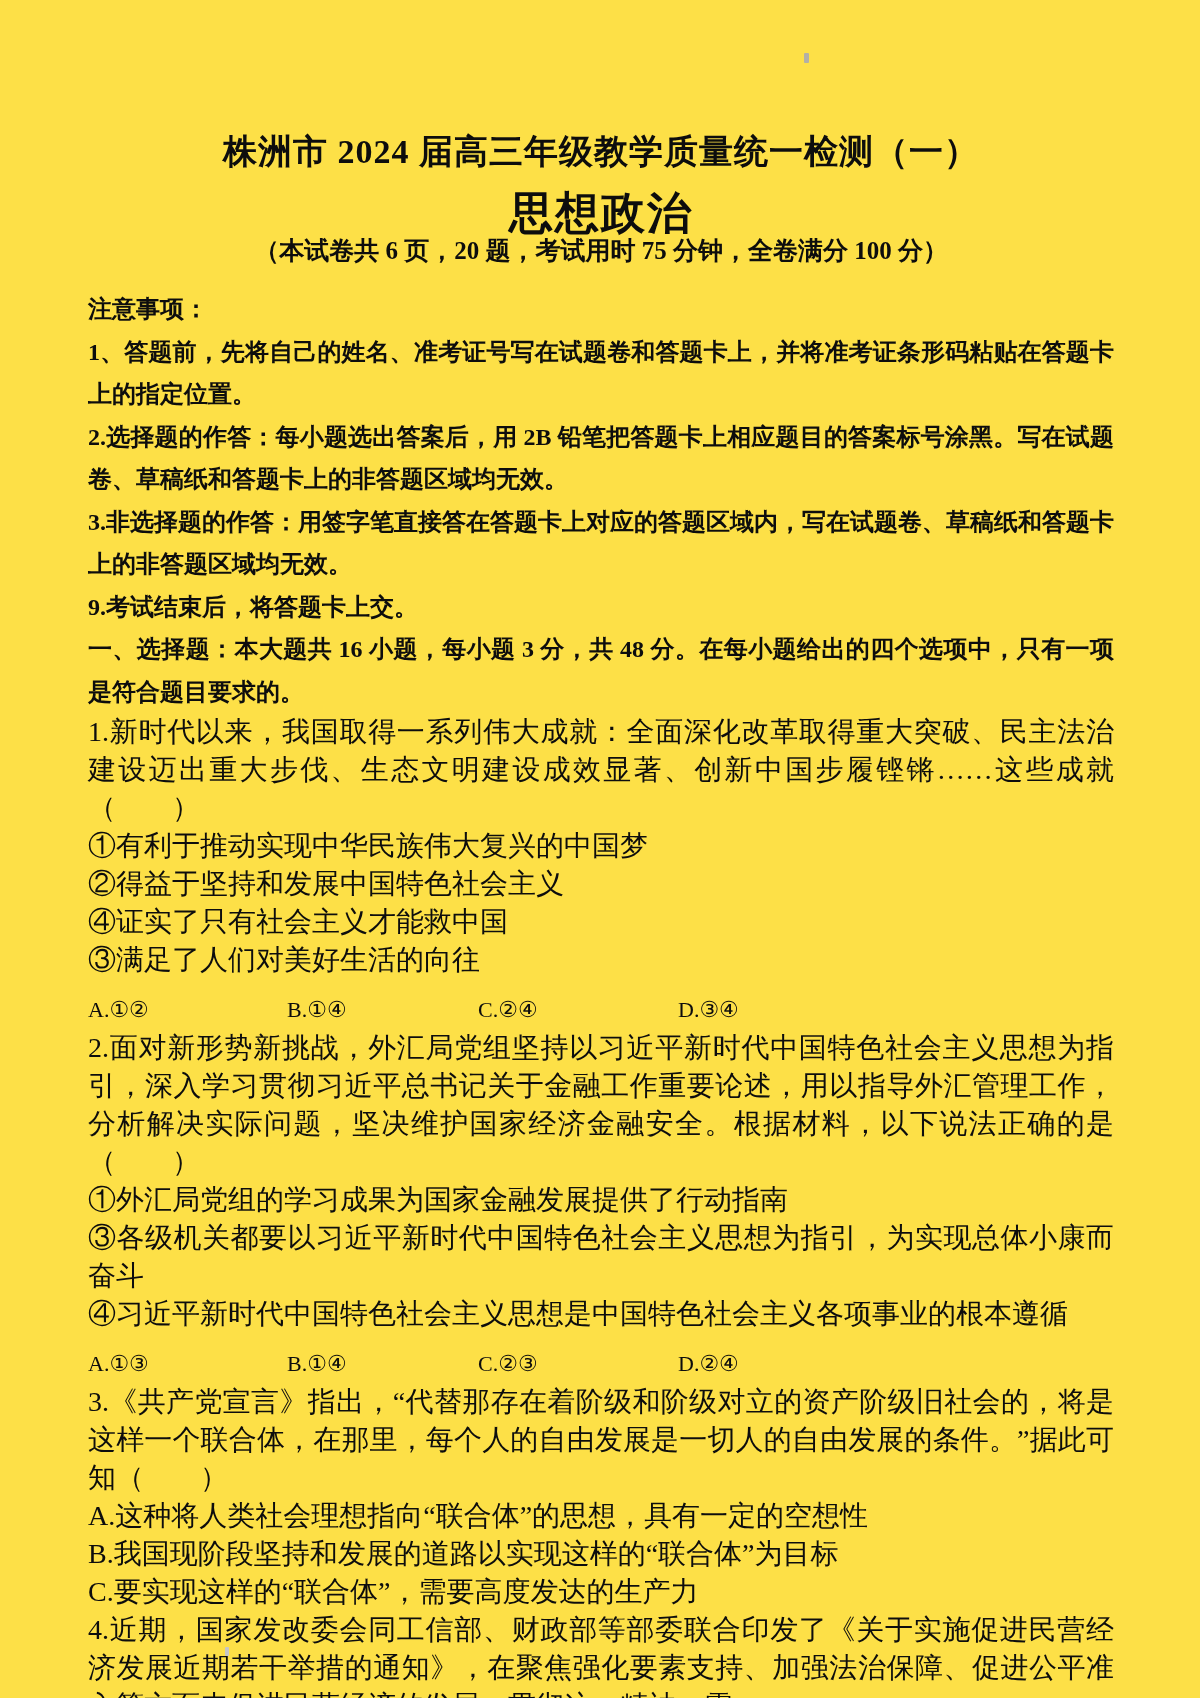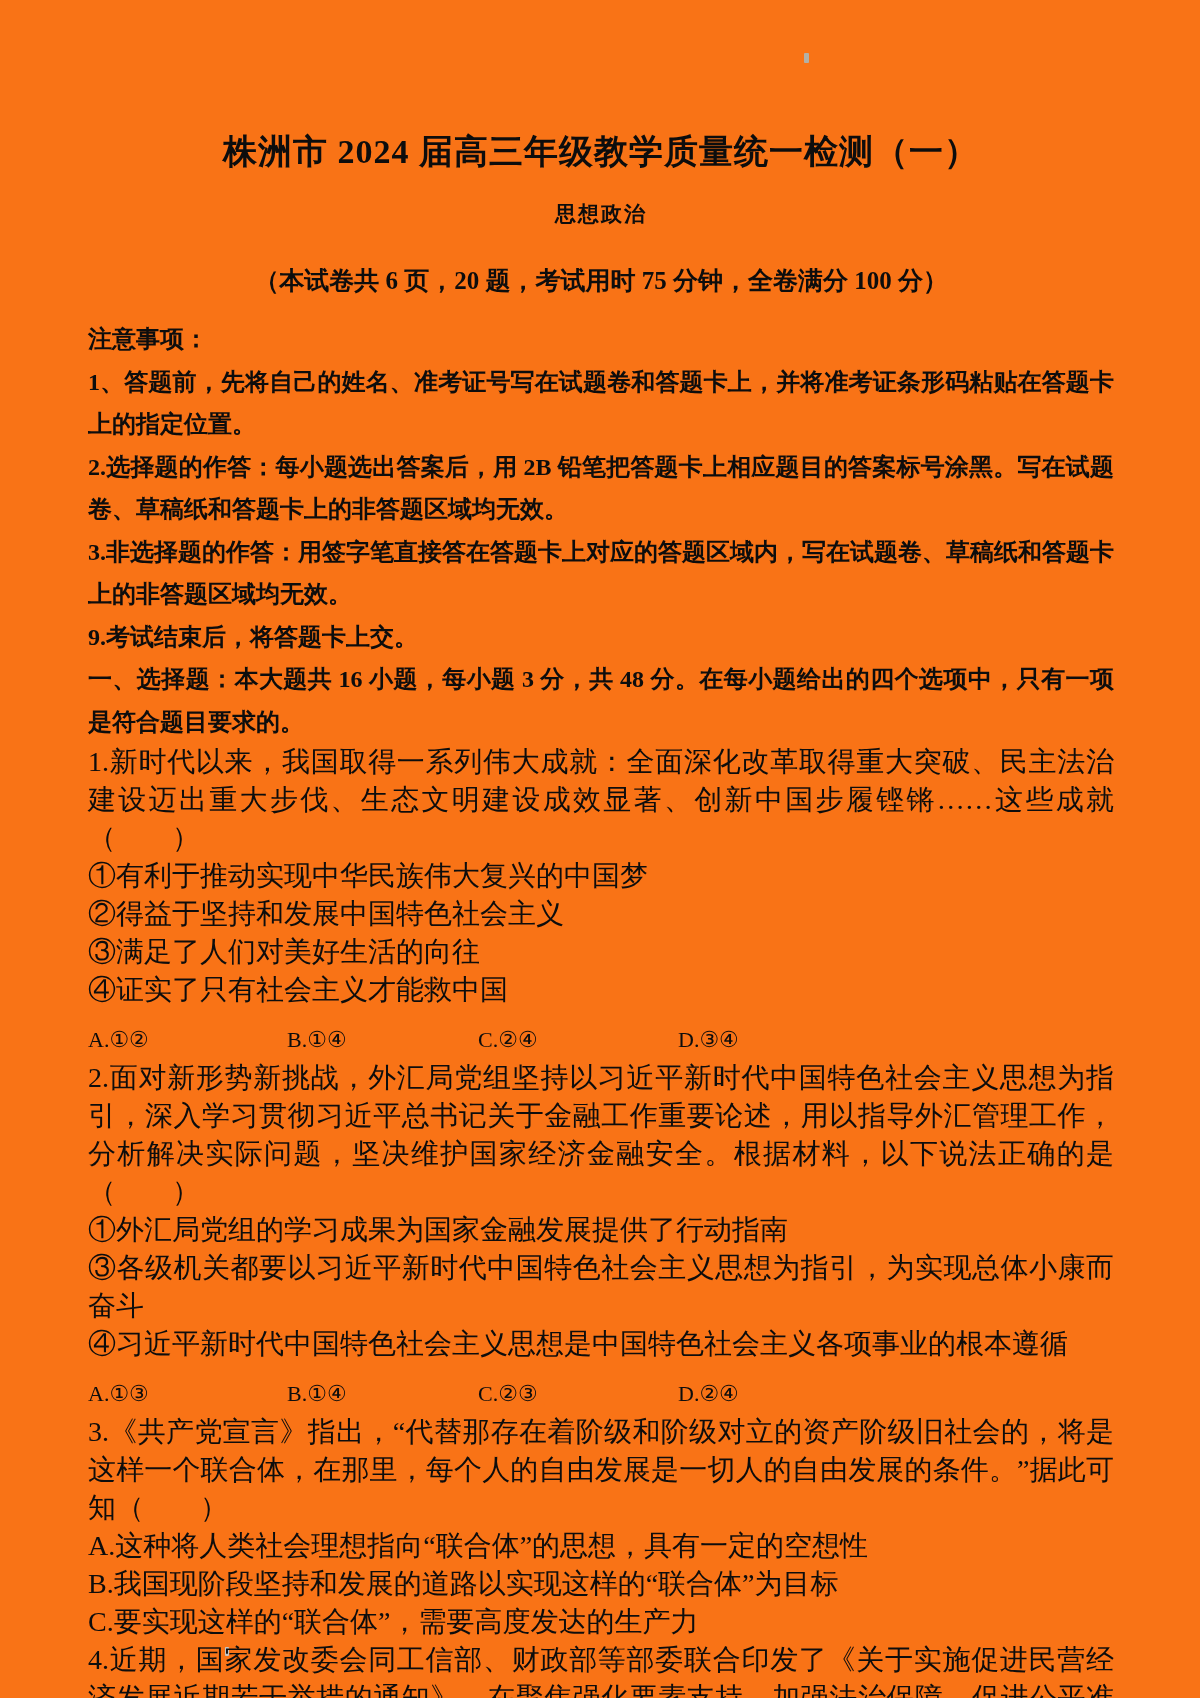--- a/index.html
+++ b/index.html
@@ -1,48 +1,47 @@
 <!DOCTYPE html>
 <html><head>
 <meta charset="utf-8">
 <style>
   html, body { margin: 0; padding: 0; background: #ffffff; }
   .page {
     position: relative;
     width: 1200px;
     height: 1698px;
-    background: #f97316;
+    background: #fde047;
     overflow: hidden;
     font-family: "Liberation Serif", "DejaVu Serif", serif;
     color: #0d0d0d;
   }
   .content {
     position: absolute;
     left: 88px;
     top: 0;
     width: 1026px;
   }
   .title {
     margin-top: 130px;
     font-size: 34px;
     line-height: 44px;
     font-weight: 700;
     text-align: center;
     letter-spacing: 1px;
   }
   .subtitle {
     margin-top: 20px;
-    font-size: 21px;
+    font-size: 44px;
     line-height: 40px;
     font-weight: 700;
     text-align: center;
     letter-spacing: 2px;
   }
   .exam-info {
-    margin-top: 30px;
     font-size: 25px;
     line-height: 34px;
     font-weight: 700;
     text-align: center;
   }
   .notice { margin-top: 20px; }
   .notice p, .section-heading {
     margin: 0;
     font-size: 24px;
     line-height: 42.5px;
@@ -104,22 +103,22 @@
       <p>9.考试结束后，将答题卡上交。</p>
       <p class="section-heading">一、选择题：本大题共 16 小题，每小题 3 分，共 48 分。在每小题给出的四个选项中，只有一项是符合题目要求的。</p>
     </div>
 
     <div class="questions">
 
       <div class="question">
         <p>1.新时代以来，我国取得一系列伟大成就：全面深化改革取得重大突破、民主法治建设迈出重大步伐、生态文明建设成效显著、创新中国步履铿锵……这些成就（　　）</p>
         <p>①有利于推动实现中华民族伟大复兴的中国梦</p>
         <p>②得益于坚持和发展中国特色社会主义</p>
+        <p>④证实了只有社会主义才能救中国</p>
         <p>③满足了人们对美好生活的向往</p>
-        <p>④证实了只有社会主义才能救中国</p>
         <div class="choices">
           <span class="choice-a">A.①②</span>
           <span class="choice-b">B.①④</span>
           <span class="choice-c">C.②④</span>
           <span class="choice-d">D.③④</span>
         </div>
       </div>
 
       <div class="question">
         <p>2.面对新形势新挑战，外汇局党组坚持以习近平新时代中国特色社会主义思想为指引，深入学习贯彻习近平总书记关于金融工作重要论述，用以指导外汇管理工作，分析解决实际问题，坚决维护国家经济金融安全。根据材料，以下说法正确的是（　　）</p>

